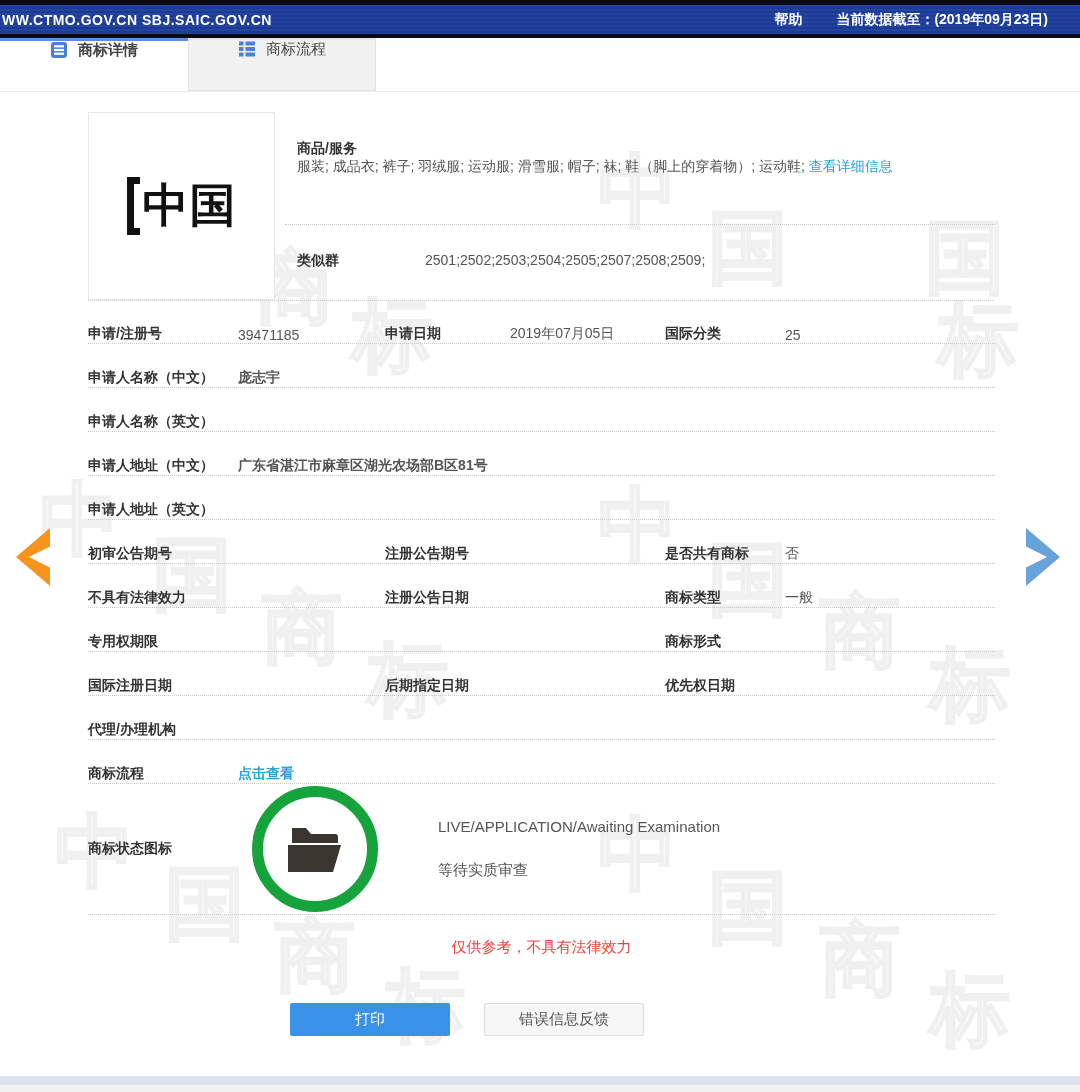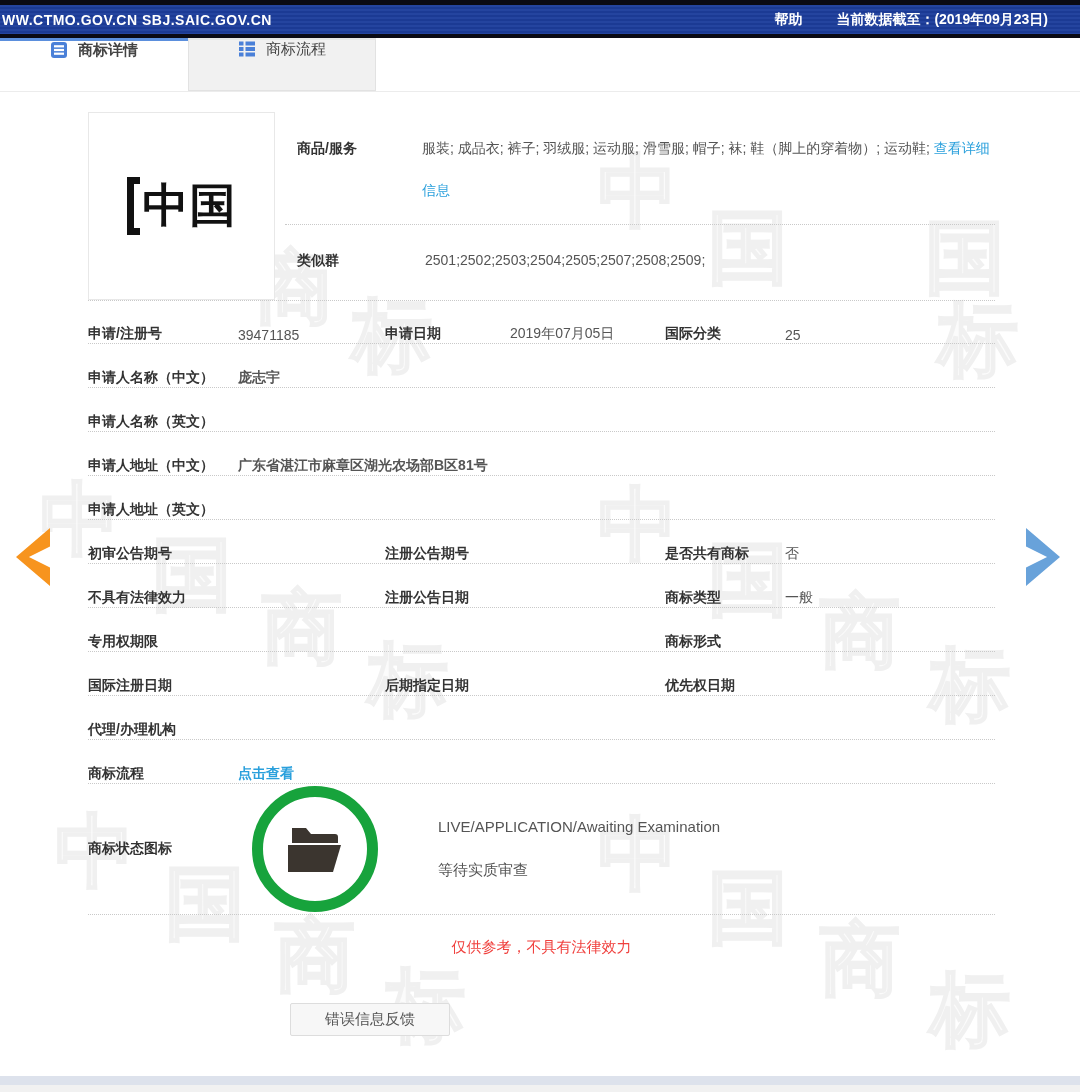--- a/index.html
+++ b/index.html
@@ -47,21 +47,21 @@
   .top-section { display:flex; }
   .tm-image-box {
     width:187px; height:188px; border:1px solid #e8e8e8; background:#fff;
     display:flex; align-items:center; justify-content:center; flex:none;
   }
   .tm-logo { display:flex; align-items:center; }
   .tm-bracket { width:13px; height:58px; border:7px solid #111; border-right:none; margin-right:3px; }
   .tm-logo-text { font-size:46px; font-weight:900; color:#111; letter-spacing:1px; font-family:"DejaVu Sans","Liberation Sans",sans-serif; }
   .top-fields { flex:1; margin-left:10px; }
   .tf-row { display:flex; padding:0 0 0 12px; }
-  .tf-row.a { min-height:113px; border-bottom:1px dotted #c9c9c9; padding-top:28px; }
+  .tf-row.a { min-height:113px; border-bottom:1px dotted #c9c9c9; padding-top:28px;flex-direction:column; }
   .tf-row.b { min-height:75px; padding-top:27px; }
   .tf-label { width:125px; font-weight:bold; color:#333; flex:none; }
   .tf-value { flex:1; color:#555; line-height:42px; margin-top:-13px; }
   .tf-value.sg { line-height:normal; margin-top:0; padding-left:3px; }
   a.link { color:#2aa0dc; text-decoration:none; cursor:pointer; }
   
   .details { margin-top:0; }
   .row {
     display:flex; align-items:flex-end; min-height:44px;
     border-bottom:1px dotted #c9c9c9;
@@ -286,20 +286,21 @@
           <div class="status-line1">LIVE/APPLICATION/Awaiting Examination</div>
           <div>等待实质审查</div>
         </span>
       </div>
 
     </div>
 
     <div class="disclaimer">仅供参考，不具有法律效力</div>
 
     <div class="btn-row">
+      <button class="btn btn-print">打印</button>
       <button class="btn btn-feedback">错误信息反馈</button>
     </div>
 
   </div>
 </div>
 
 <div class="nav-arrow arrow-left"></div>
 <div class="nav-arrow arrow-right"></div>
 <div class="footer-strip"></div>
 

